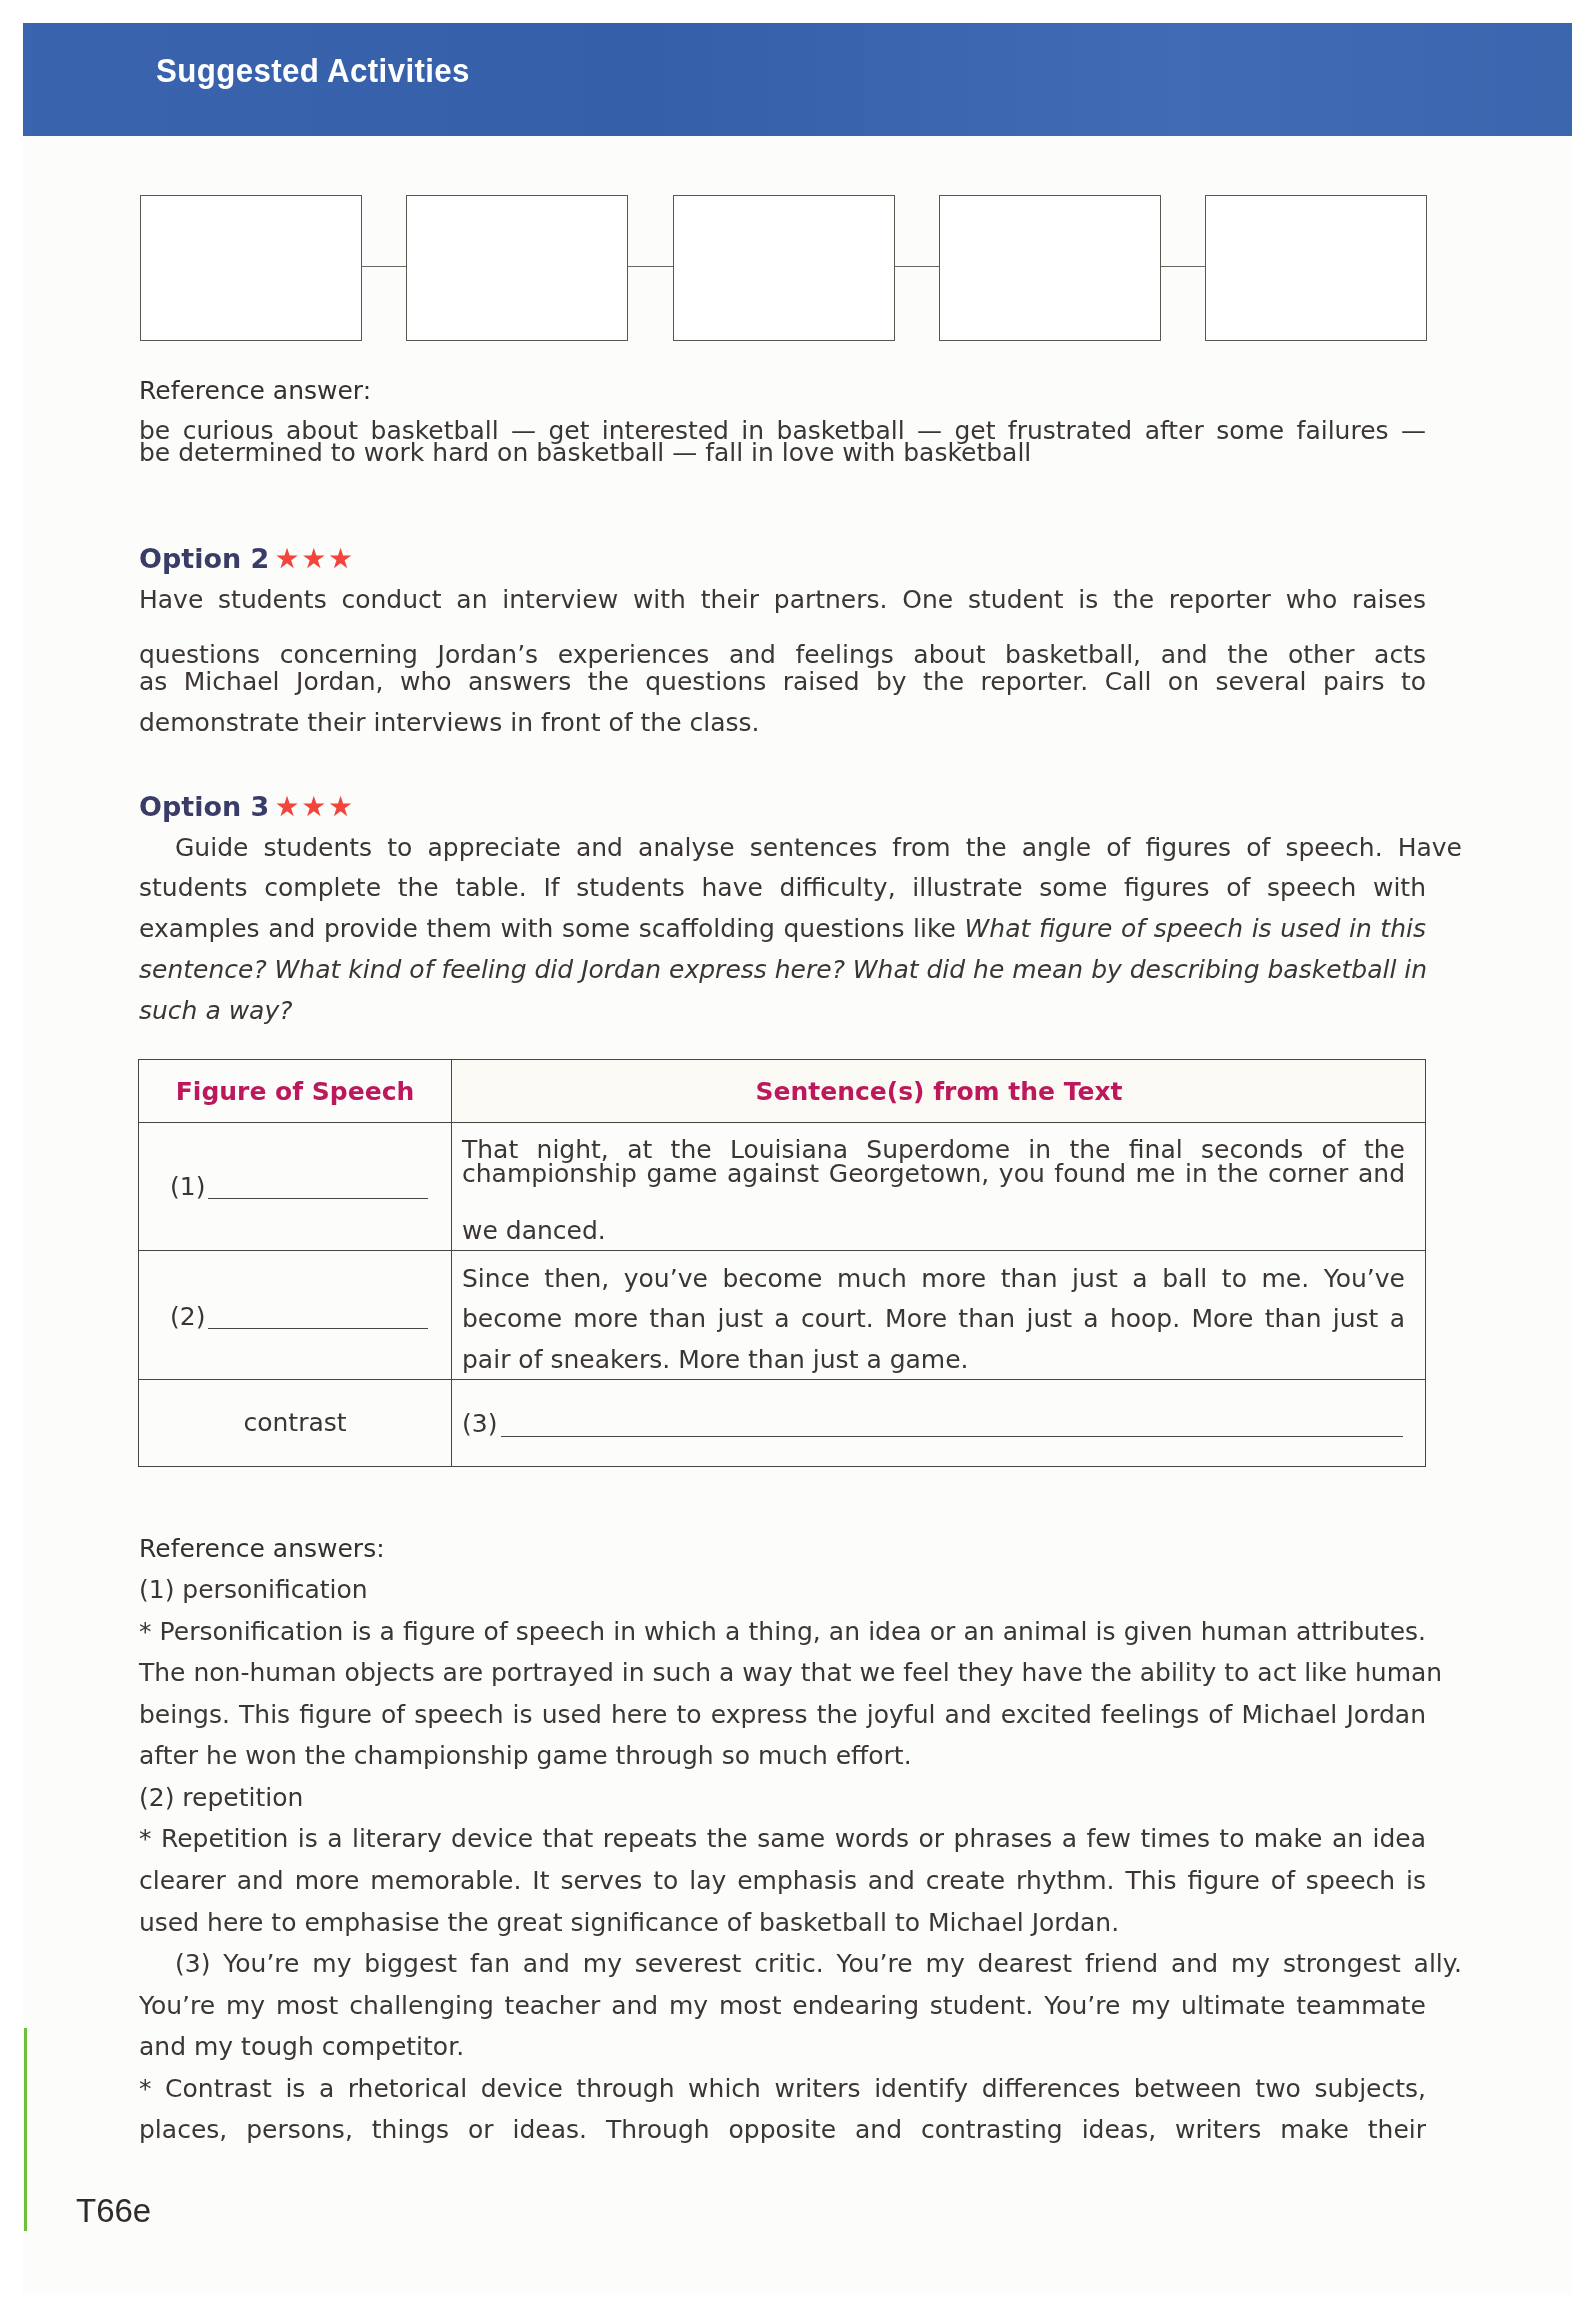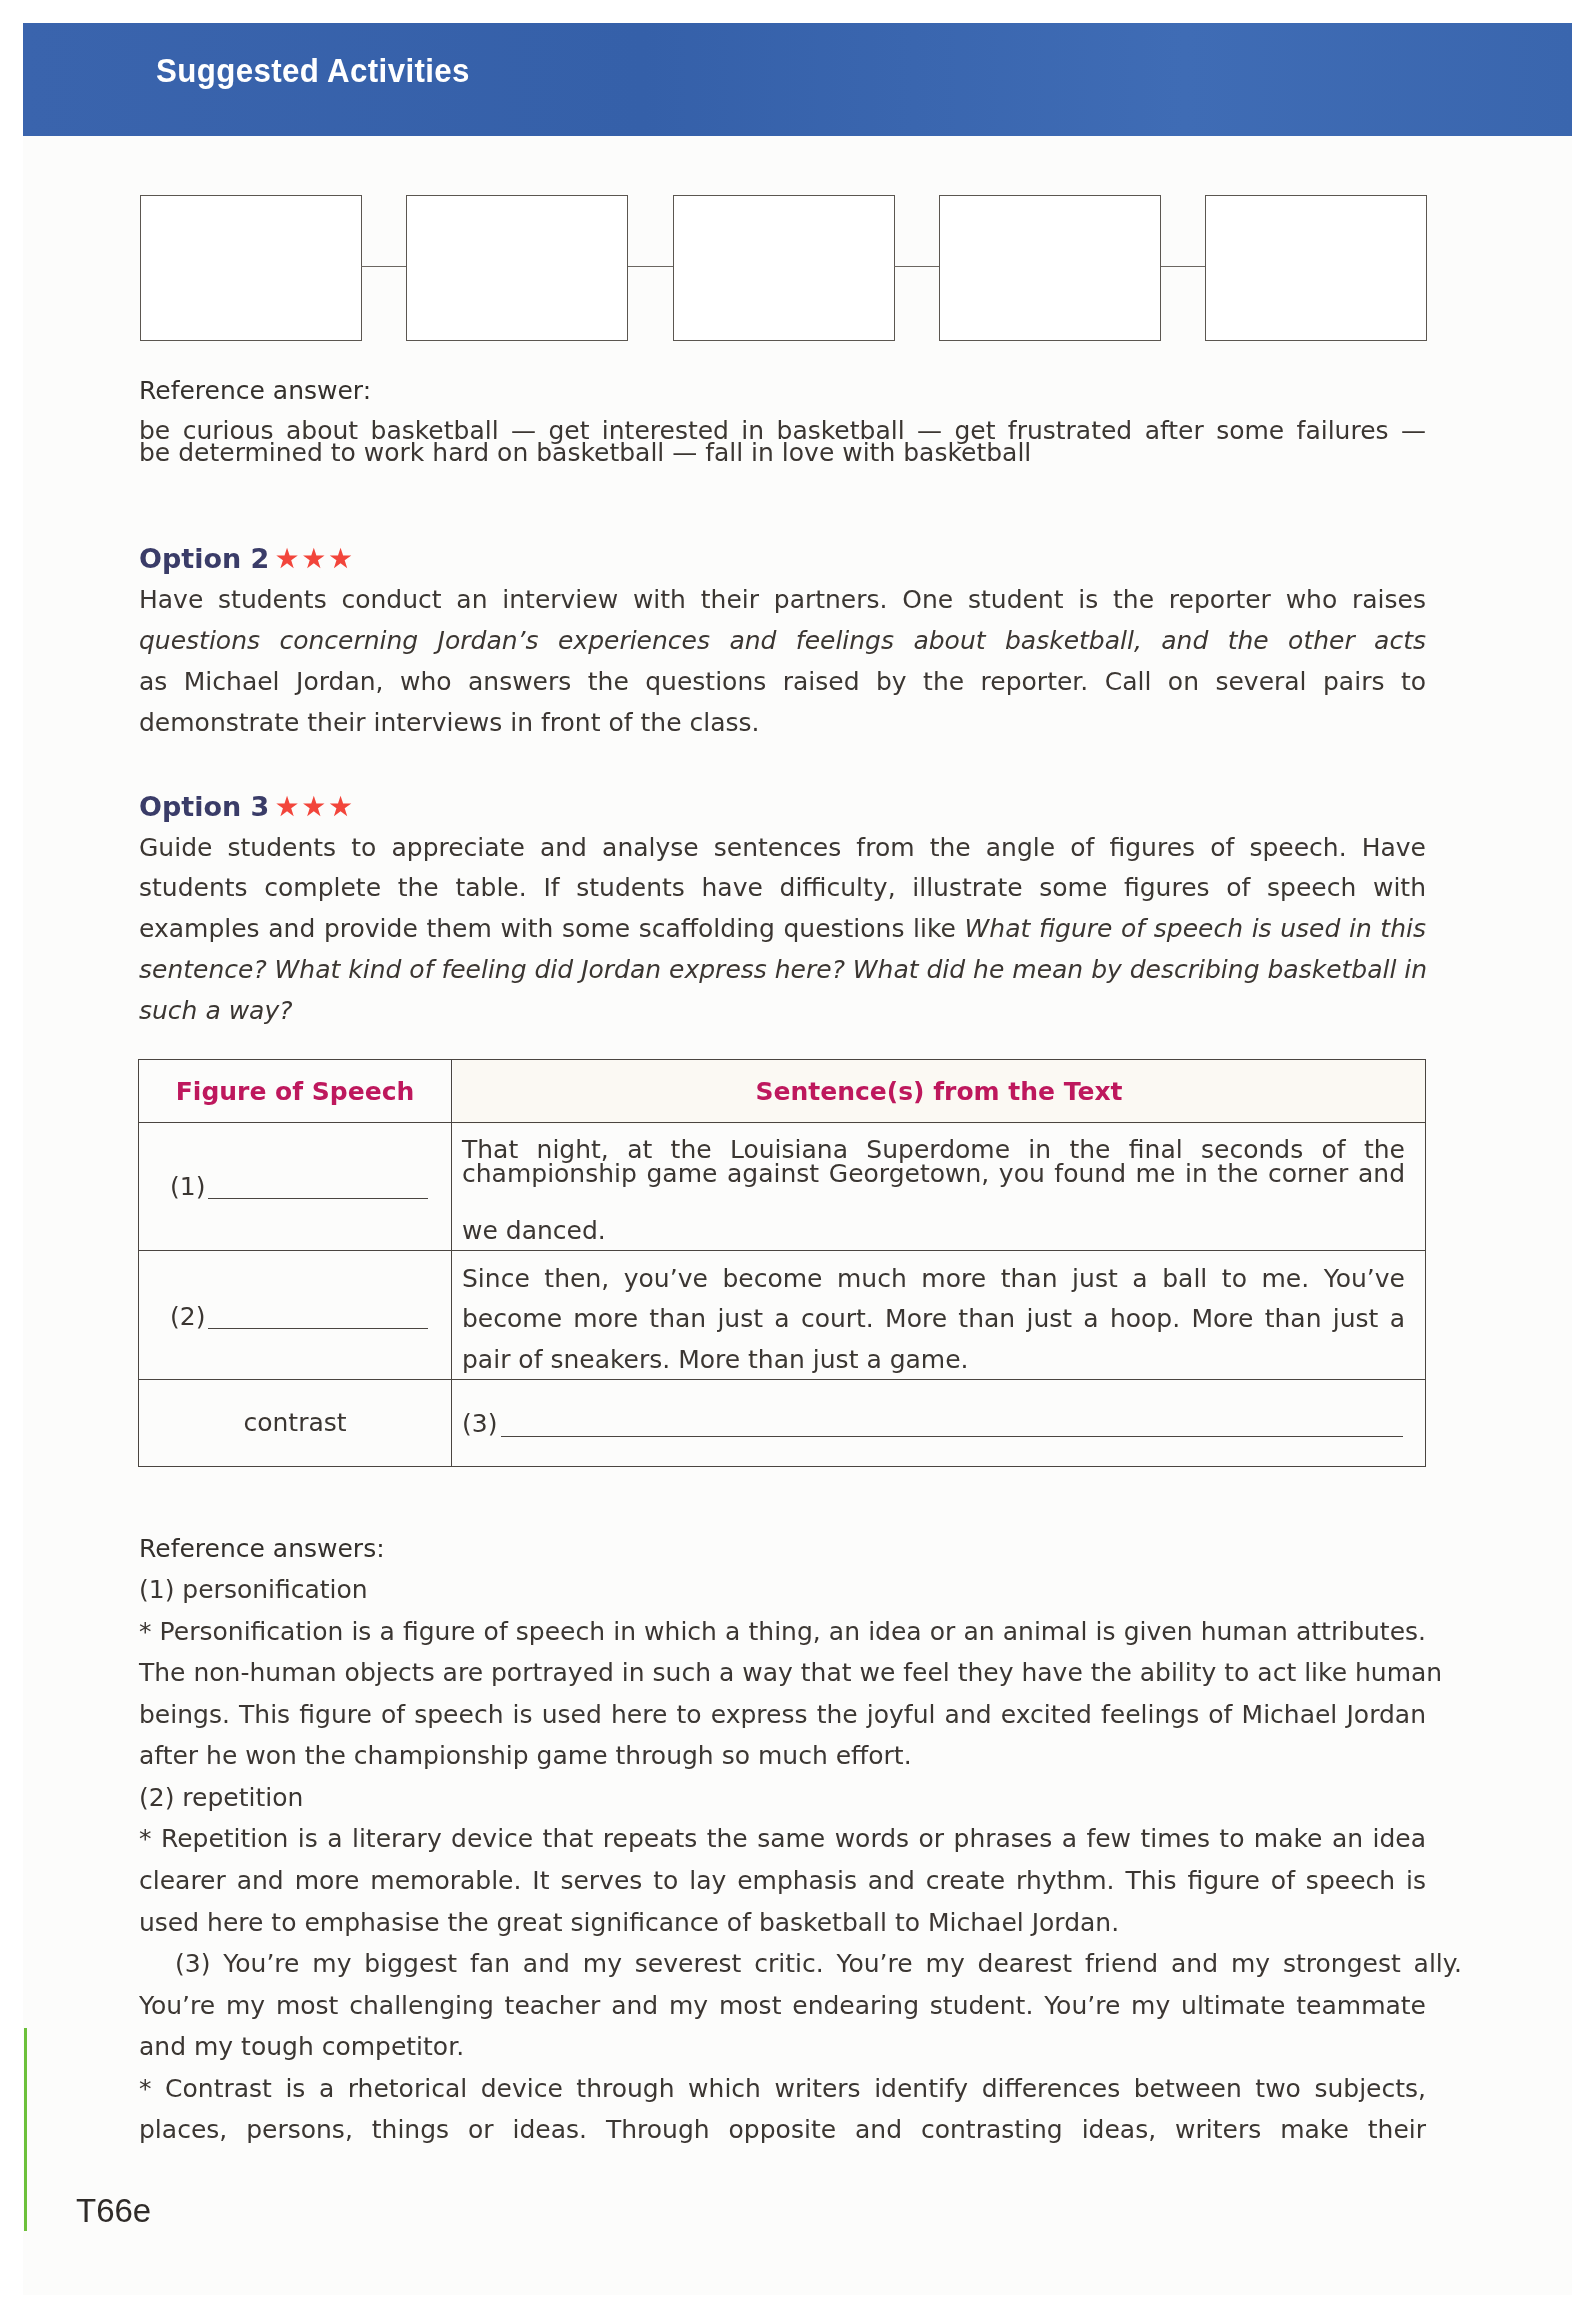--- a/index.html
+++ b/index.html
@@ -72,30 +72,30 @@
 <div id="ref1-lines">
     <div class="line" style="top: 414px;">be curious about basketball — get interested in basketball — get frustrated after some failures —</div>
     <div class="line last" style="top: 436px;">be determined to work hard on basketball — fall in love with basketball</div>
   </div>
 
 <div class="option-title" style="top:542px">
   <span>Option 2</span><span class="stars">★★★</span>
 </div>
 <div id="opt2-lines">
     <div class="line" style="top: 583px;">Have students conduct an interview with their partners. One student is the reporter who raises</div>
-    <div class="line" style="top: 624px; font-style: italic;">questions concerning Jordan’s experiences and feelings about basketball, and the other acts</div>
+    <div class="line" style="top: 638px;">questions concerning Jordan’s experiences and feelings about basketball, and the other acts</div>
     <div class="line" style="top: 665px;">as Michael Jordan, who answers the questions raised by the reporter. Call on several pairs to</div>
     <div class="line last" style="top: 706px;">demonstrate their interviews in front of the class.</div>
   </div>
 
 <div class="option-title" style="top:790px">
   <span>Option 3</span><span class="stars">★★★</span>
 </div>
 <div id="opt3-lines">
-    <div class="line" style="top: 831px;"><span>Guide students to appreciate and analyse sentences from the angle of figures of speech. Have</span></div>
+    <div class="line" style="top: 831px; margin-left: 36px;"><span>Guide students to appreciate and analyse sentences from the angle of figures of speech. Have</span></div>
     <div class="line" style="top: 871px;"><span>students complete the table. If students have difficulty, illustrate some figures of speech with</span></div>
     <div class="line" style="top: 912px;"><span>examples and provide them with some scaffolding questions like </span><span class="it">What figure of speech is used in this</span></div>
     <div class="line" style="top: 953px;"><span class="it">sentence? What kind of feeling did Jordan express here? What did he mean by describing basketball in</span></div>
     <div class="line last" style="top: 994px;"><span class="it">such a way?</span></div>
   </div>
 
 <div class="tbl">
   <div class="head-bg"></div>
   <div class="vline"></div>
   <div class="hline" style="top:62px"></div>

